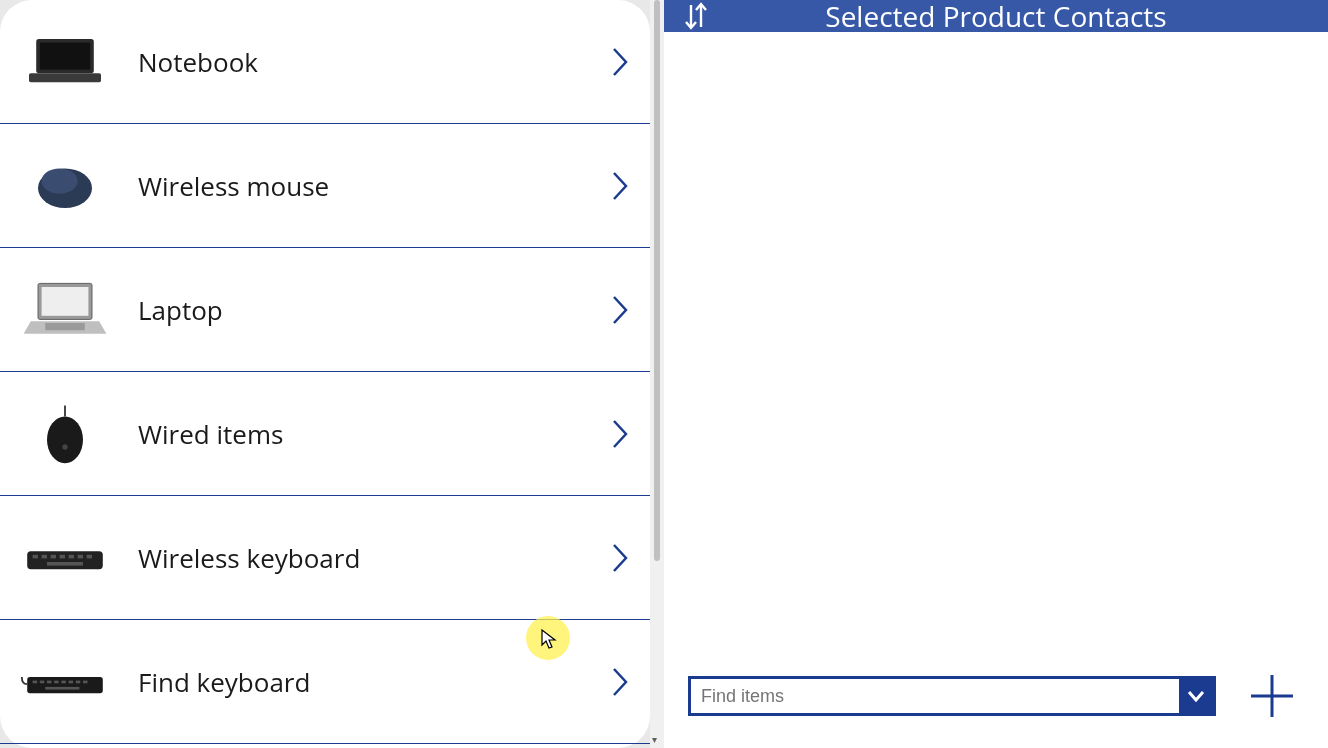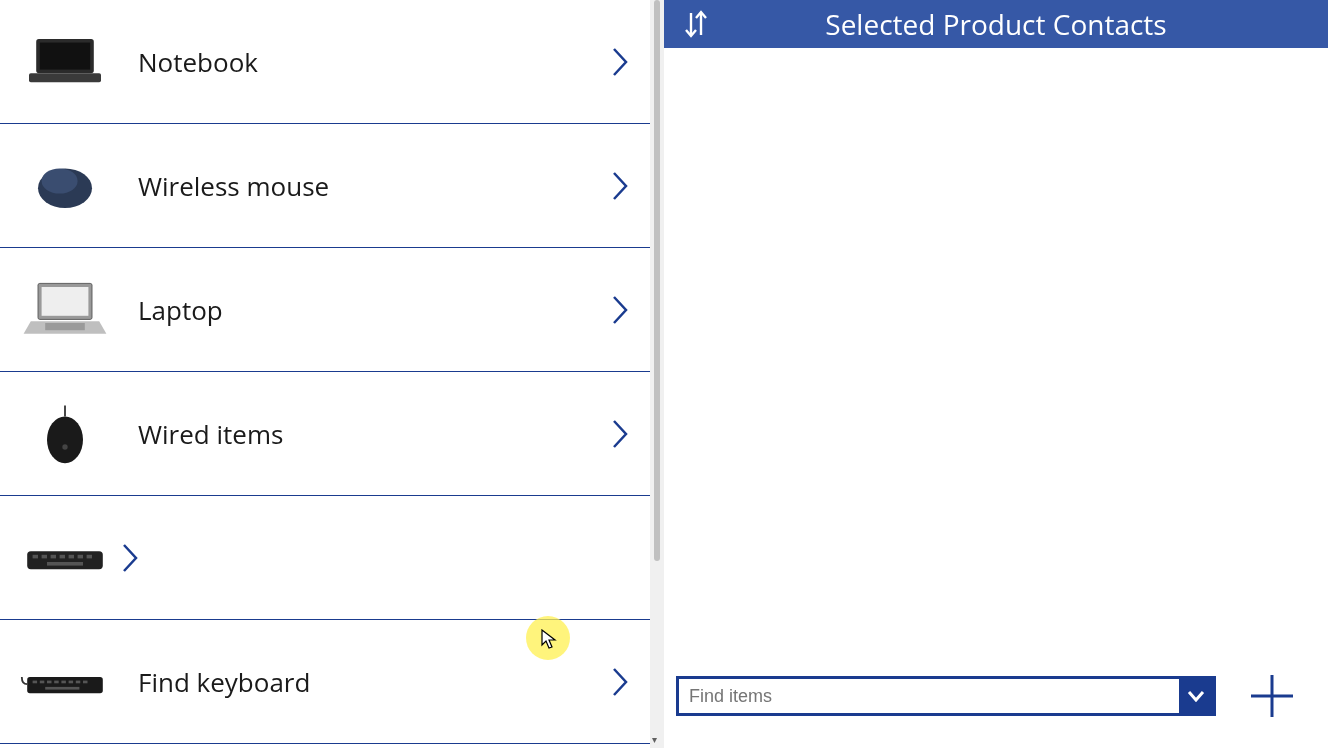--- a/index.html
+++ b/index.html
@@ -1,43 +1,43 @@
 <!DOCTYPE html>
 <html><head>
 <meta charset="utf-8">
 <style>
   * { box-sizing: border-box; margin: 0; padding: 0; }
   html, body { width: 1328px; height: 748px; overflow: hidden; font-family: "Segoe UI", "Open Sans", Arial, sans-serif; background: #e8e8e8; }
   .app { display: flex; width: 100%; height: 100%; }
 
   
-  .left-pane { position: relative; width: 650px; height: 100%; background: #fff; display: flex; flex-direction: column; }
+  .left-pane { position: relative; width: 650px; height: 100%; background: #fff; display: flex; flex-direction: column; border-radius: 32px; }
   .product-list { flex: 1; overflow-y: auto; }
   .product-row { display: flex; align-items: center; height: 124px; border-bottom: 1px solid #1a3b8f; padding: 0 10px 0 20px; cursor: pointer; }
   .product-row:first-child { border-top: none; }
   .thumb { width: 90px; height: 70px; display:flex; align-items:center; justify-content:center; flex-shrink:0; }
   .thumb svg { max-width:100%; max-height:100%; }
   .product-label { flex:1; padding-left: 28px; font-size: 26px; font-weight: 500; color:#1a1a1a; }
   .chevron { width:40px; display:flex; justify-content:center; align-items:center; }
   .chevron svg { stroke:#1a3b8f; stroke-width:2.5; fill:none; }
 
   
   .divider { width: 14px; background:#f0f0f0; position:relative; }
   .divider .track { position:absolute; top:0; left:4px; width:6px; height:75%; background:#c0c0c0; border-radius:3px; }
   .divider .arrow-top, .divider .arrow-bottom { position:absolute; left:2px; font-size:10px; color:#606060; }
   .divider .arrow-bottom { bottom:2px; }
 
   
   .right-pane { flex:1; background:#fff; display:flex; flex-direction:column; position:relative; }
-  .right-header { background:#3658a6; color:#fff; display:flex; align-items:center; height:48px; padding:0 14px; }
+  .right-header { background:#3658a6; color:#fff; display:flex; align-items:center; height:32px; padding:0 14px; }
   .sort-icon { width:36px; display:flex; justify-content:center; }
   .sort-icon svg { stroke:#fff; stroke-width:2.4; fill:none; }
   .right-title { flex:1; text-align:center; font-size:28px; font-weight:400; padding-right:36px; }
   .right-body { flex:1; }
-  .right-footer { display:flex; align-items:center; gap:28px; padding:0 28px 24px 12px; }
+  .right-footer { display:flex; align-items:center; gap:28px; padding:0 28px 24px 24px; }
   .find-wrap { flex:1; position:relative; border:3px solid #1a3b8f; height:40px; display:flex; align-items:center; }
   .find-input { flex:1; border:none; outline:none; font-size:18px; color:#888; padding:0 10px; background:transparent; }
   .drop-btn { width:34px; height:100%; background:#1a3b8f; display:flex; align-items:center; justify-content:center; cursor:pointer; }
   .drop-btn svg { stroke:#fff; stroke-width:3; fill:none; }
   .add-btn { width:56px; height:56px; display:flex; align-items:center; justify-content:center; cursor:pointer; }
   .add-btn svg { stroke:#1a3b8f; stroke-width:3; }
 
   
   .cursor-spot { position:absolute; width:44px; height:44px; border-radius:50%; background:rgba(255,240,80,0.75); left:526px; top:616px; pointer-events:none; }
   .cursor-arrow { position:absolute; left:541px; top:629px; pointer-events:none; font-size:18px; color:#000; }
@@ -123,20 +123,21 @@
                 <rect x="24" y="32" width="6" height="4"></rect>
                 <rect x="34" y="32" width="6" height="4"></rect>
                 <rect x="44" y="32" width="6" height="4"></rect>
                 <rect x="54" y="32" width="6" height="4"></rect>
                 <rect x="64" y="32" width="6" height="4"></rect>
                 <rect x="74" y="32" width="6" height="4"></rect>
                 <rect x="30" y="40" width="40" height="4"></rect>
               </g>
             </svg>
         </div>
+        <div class="product-label">Wireless keyboard</div>
         <div class="chevron">
             <svg width="20" height="34" viewBox="0 0 20 34">
               <polyline points="4,4 16,17 4,30"></polyline>
             </svg>
           </div>
       </div>
 
       <div class="product-row">
         <div class="thumb">
           <svg viewBox="0 0 100 70">

